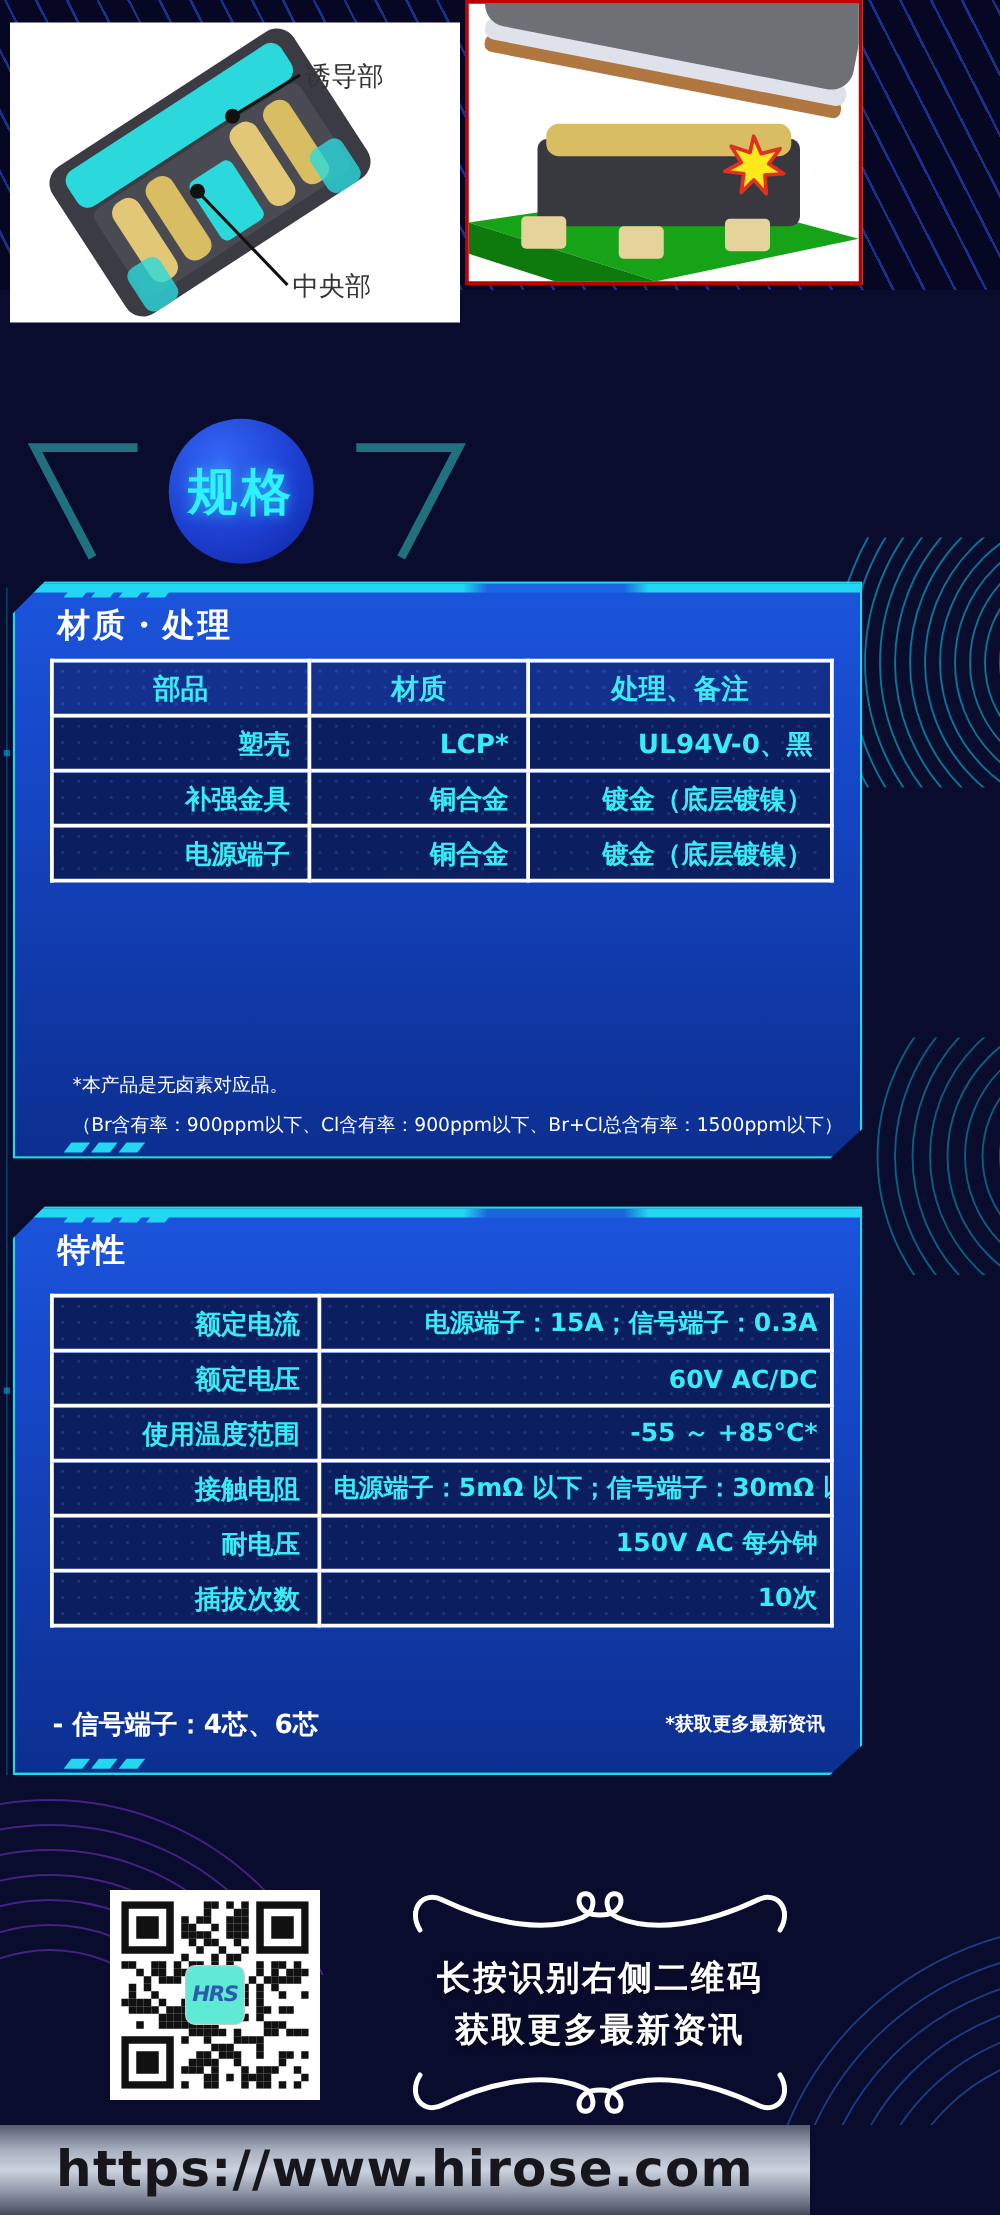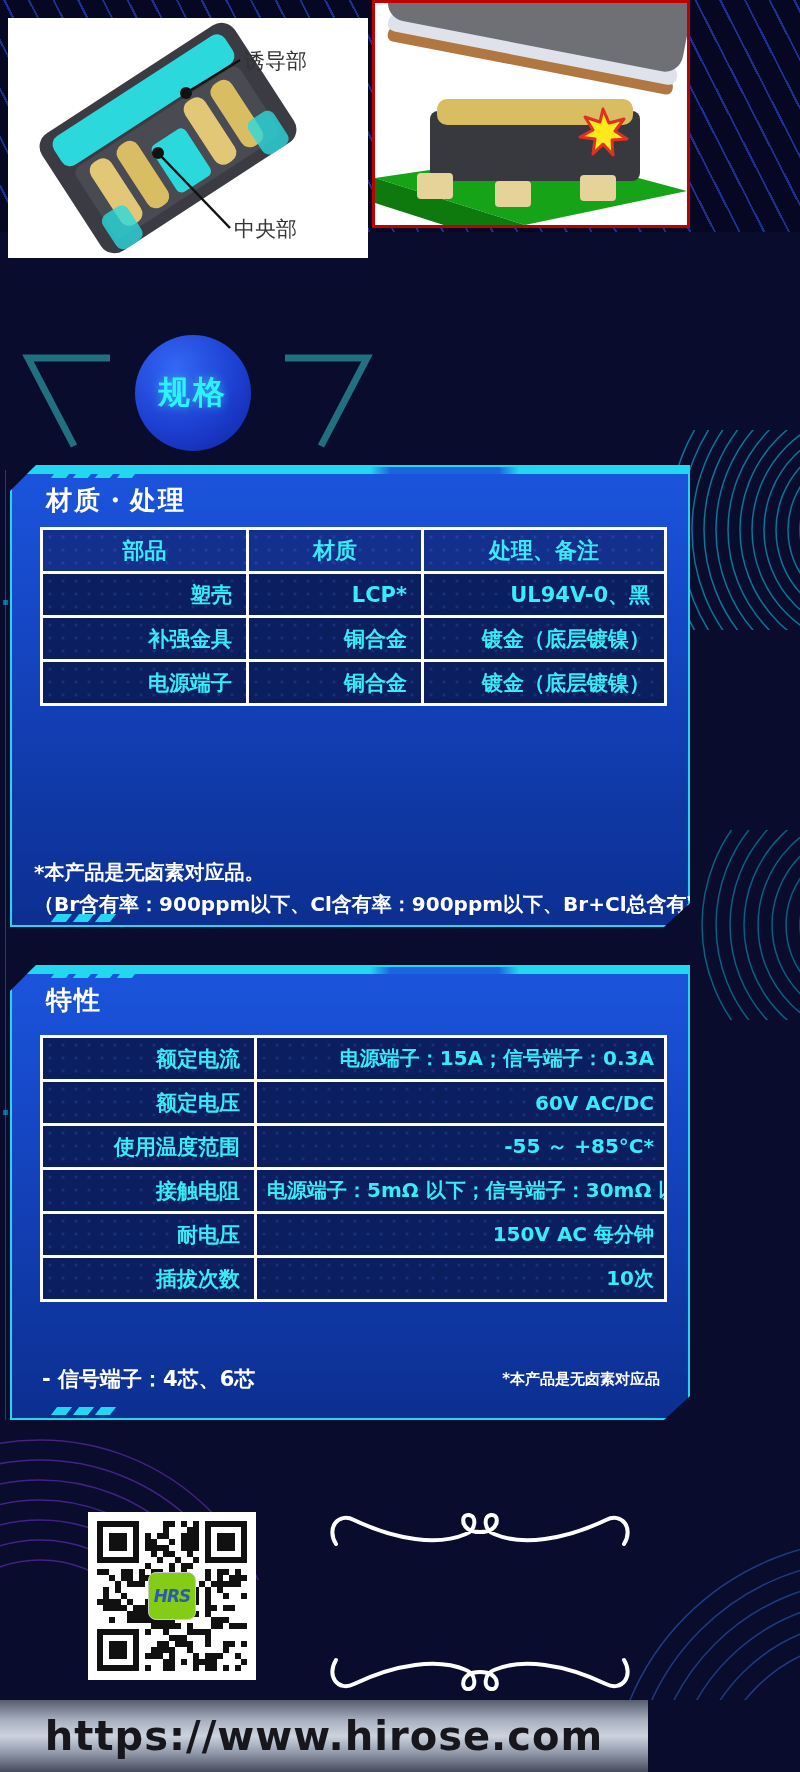--- a/index.html
+++ b/index.html
@@ -14,21 +14,21 @@
 
   
   .img-left{position:absolute;left:8px;top:18px;width:360px;height:240px;background:#fff;}
   .img-right{position:absolute;left:372px;top:0;width:318px;height:228px;background:#fff;
     border:3px solid #c00000;box-sizing:border-box;}
 
   
   .badge-circle{position:absolute;left:135px;top:335px;width:116px;height:116px;border-radius:50%;
     background:radial-gradient(circle at 35% 28%,#3467f5 0%,#1d3fd0 55%,#0e23a0 100%);
     display:flex;align-items:center;justify-content:center;}
-  .badge-circle span{color:#2ef2ff;font-size:32px;font-weight:bold;letter-spacing:3px;
+  .badge-circle span{color:#2ef2ff;font-size:40px;font-weight:bold;letter-spacing:3px;
     text-shadow:0 0 10px rgba(46,242,255,.6);}
   .bracket{position:absolute;top:352px;}
   .bracket.l{left:22px;} .bracket.r{left:283px;}
 
   
   .panel{position:absolute;left:10px;width:680px;box-sizing:border-box;
     background:linear-gradient(180deg,#1b55dd 0%,#1546c4 35%,#0c2f90 100%);
     border:2px solid #23d7f0;
     clip-path:polygon(26px 0,100% 0,100% calc(100% - 24px),calc(100% - 26px) 100%,0 100%,0 26px);}
   .panel .top-accent{position:absolute;top:0;left:0;right:0;height:7px;
@@ -41,30 +41,30 @@
 
   table.spec{border-collapse:collapse;position:absolute;left:28px;width:624px;table-layout:fixed;}
   .spec th,.spec td{border:3px solid #ffffff;height:41px;padding:0 14px;font-weight:bold;
     white-space:nowrap;overflow:hidden;
     background-image:radial-gradient(rgba(90,150,255,.20) 1px,transparent 1.6px);
     background-size:13px 13px;}
   .spec th{font-size:22px;color:#39ebf6;text-align:center;background-color:#13318c;}
   .spec td{font-size:21px;color:#39ebf6;text-align:right;background-color:#0a1e60;}
   .spec td.val{font-size:20px;padding:0 10px;}
 
-  .footnote{position:absolute;color:#fff;font-weight:bold;font-size:20px;white-space:nowrap;}
+  .footnote{position:absolute;color:#fff;font-weight:normal;font-size:15px;white-space:nowrap;margin-left:24px;}
 
   .note-left{position:absolute;left:30px;color:#fff;font-weight:bold;font-size:21px;}
   .note-right{position:absolute;right:28px;color:#fff;font-weight:bold;font-size:15px;}
 
   
   .qr-box{position:absolute;left:88px;top:1512px;width:168px;height:168px;background:#fff;
     padding:0;display:flex;align-items:center;justify-content:center;}
   .qr-logo{position:absolute;left:50%;top:50%;transform:translate(-50%,-50%);
-    width:46px;height:46px;background:#84cc16;border:1px solid #ccc;border-radius:8px;
+    width:46px;height:46px;background:#5eead4;border:1px solid #ccc;border-radius:8px;
     display:flex;align-items:center;justify-content:center;
     color:#2b5cab;font-weight:bold;font-style:italic;font-size:17px;letter-spacing:-1px;}
   .qr-text{position:absolute;left:280px;top:1562px;width:400px;text-align:center;
     color:#fff;font-weight:bold;font-size:27px;line-height:42px;letter-spacing:2px;
     text-shadow:0 2px 4px rgba(0,0,0,.5);}
   .flourish{position:absolute;left:330px;width:300px;height:44px;}
   .flourish.top{top:1508px;} .flourish.bot{top:1652px;transform:scaleY(-1);}
 
   
   .footer{position:absolute;left:0;top:1700px;width:648px;height:72px;
@@ -280,21 +280,21 @@
           <td class="val">150V AC 每分钟</td>
         </tr>
         <tr>
           <td>插拔次数</td>
           <td class="val">10次</td>
         </tr>
       </tbody>
     </table>
 
     <div class="note-left" style="top:398px;">- 信号端子：4芯、6芯</div>
-    <div class="note-right" style="top:403px;">*本产品是无卤素对应品</div>
+    <div class="note-right" style="top:403px;">*获取更多最新资讯</div>
   </div>
 
   <div class="qr-box">
     <svg id="qr-svg" width="150" height="150">
         <rect x="66" y="0" width="6" height="6" fill="#111"></rect>
         <rect x="72" y="0" width="6" height="6" fill="#111"></rect>
         <rect x="84" y="0" width="6" height="6" fill="#111"></rect>
         <rect x="96" y="0" width="6" height="6" fill="#111"></rect>
         <rect x="66" y="6" width="6" height="6" fill="#111"></rect>
         <rect x="90" y="6" width="6" height="6" fill="#111"></rect>
@@ -503,20 +503,24 @@
         <rect x="0" y="108" width="42" height="42" fill="#111"></rect>
         <rect x="6" y="114" width="30" height="30" fill="#fff"></rect>
         <rect x="12" y="120" width="18" height="18" fill="#111"></rect>
       </svg>
     <div class="qr-logo">HRS</div>
   </div>
 
   <svg class="flourish top" viewBox="0 0 300 44">
     <path d="M6 36 C -4 20 8 4 24 12 C 66 32 108 38 136 26 C 146 22 147 8 139 7 C 132 6 131 16 138 21 C 144 25 156 25 162 21 C 169 16 168 6 161 7 C 153 8 154 22 164 26 C 192 38 234 32 276 12 C 292 4 304 20 294 36" fill="none" stroke="#ffffff" stroke-width="4" stroke-linecap="round"></path>
   </svg>
+  <div class="qr-text">
+    <div>长按识别右侧二维码</div>
+    <div>获取更多最新资讯</div>
+  </div>
   <svg class="flourish bot" viewBox="0 0 300 44">
     <path d="M6 36 C -4 20 8 4 24 12 C 66 32 108 38 136 26 C 146 22 147 8 139 7 C 132 6 131 16 138 21 C 144 25 156 25 162 21 C 169 16 168 6 161 7 C 153 8 154 22 164 26 C 192 38 234 32 276 12 C 292 4 304 20 294 36" fill="none" stroke="#ffffff" stroke-width="4" stroke-linecap="round"></path>
   </svg>
 
   <div class="footer">
     <span>https://www.hirose.com</span>
   </div>
 
 </div>
 

